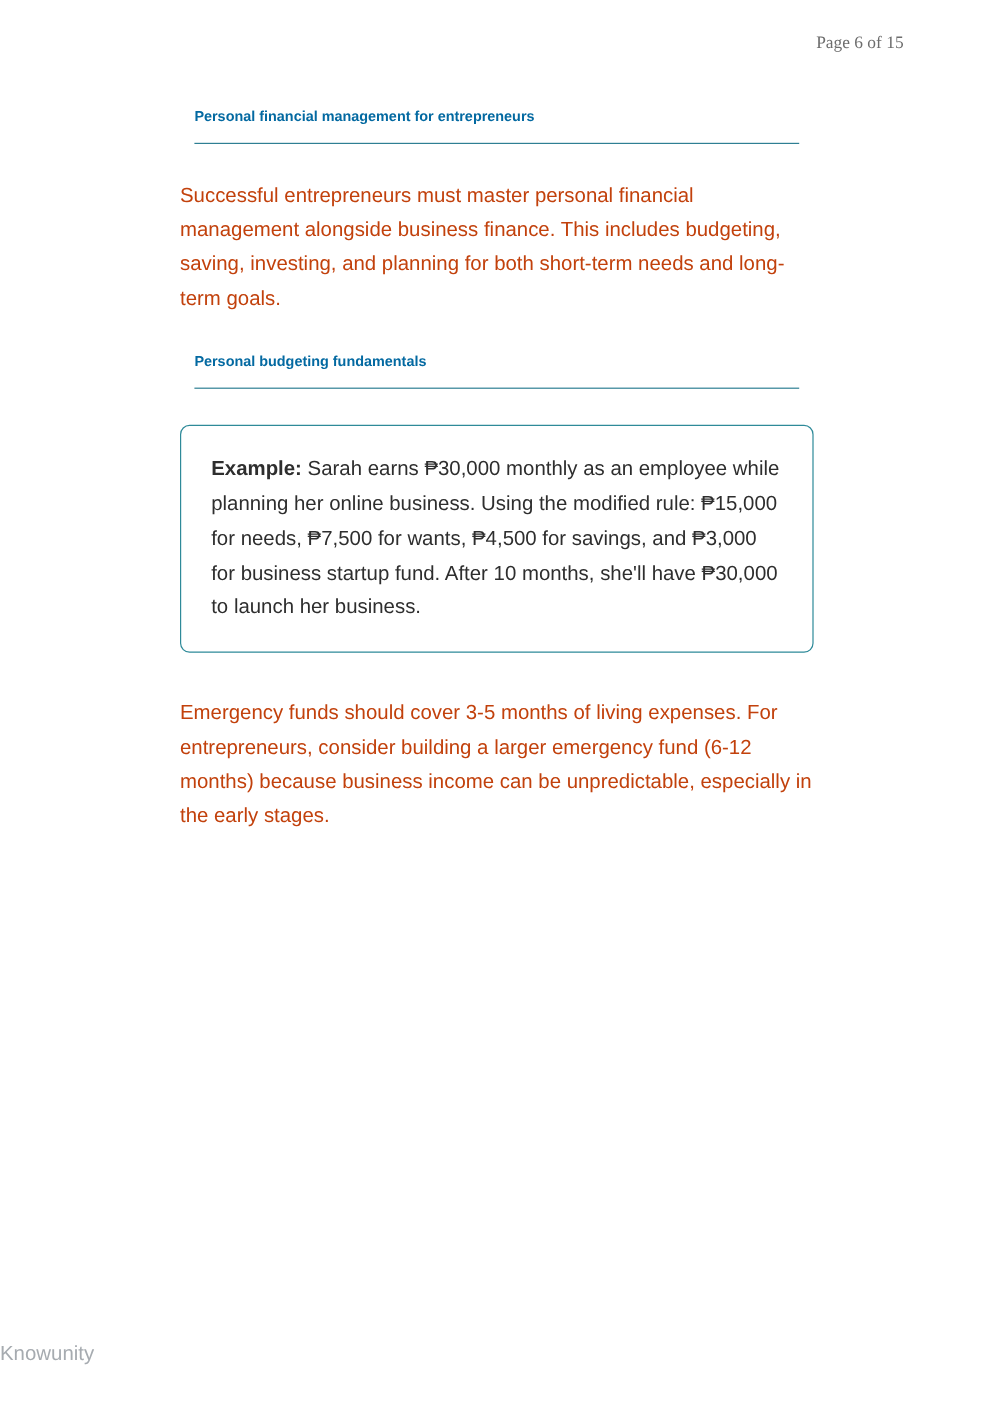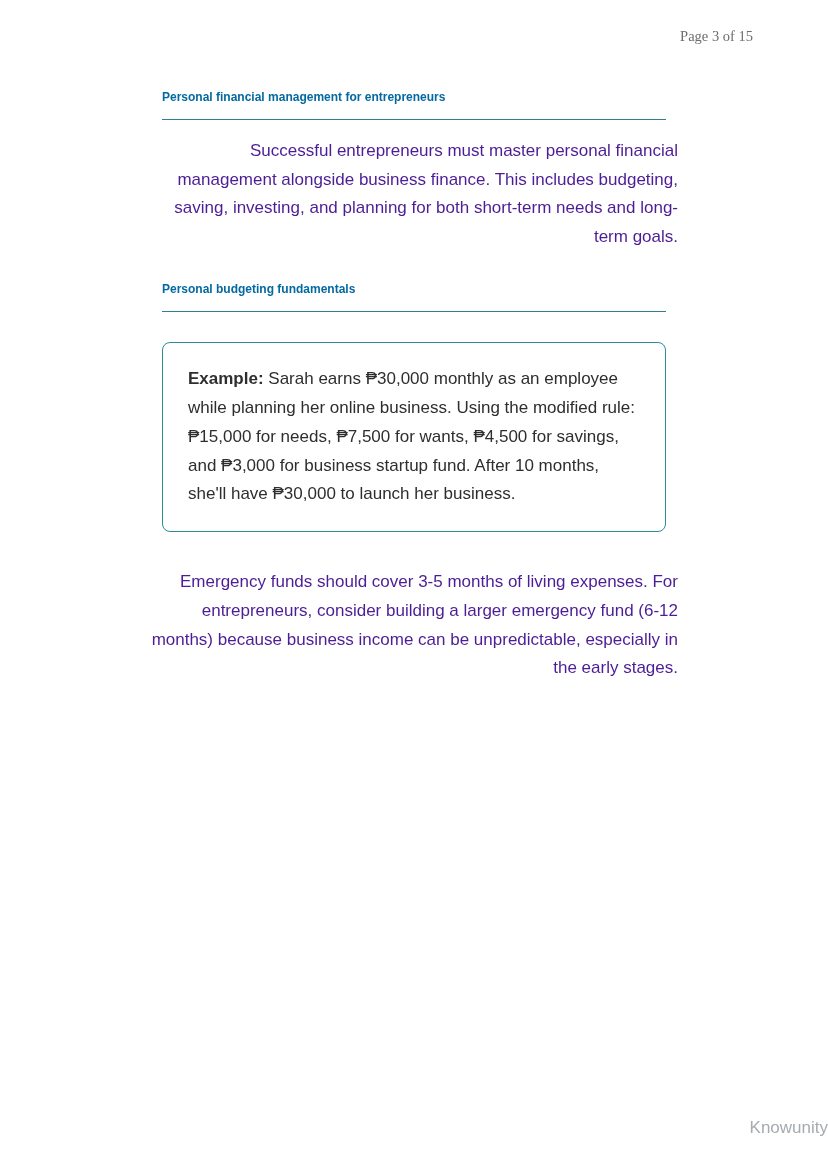--- a/index.html
+++ b/index.html
@@ -30,50 +30,49 @@
     font-size: 12px;
     font-weight: 700;
     color: #0369a1;
     margin: 12px;
     padding-bottom: 15px;
     border-bottom: 1px solid #2e7f93;
   }
   .section p {
     font-size: 17px;
     line-height: 1.69;
-    margin: 17px 0 30px;
-    color: #4c1d95;
-    text-align: right;
+    margin: 29px 0 30px;
+    color: #c2410c;
   }
   .example-box {
     border: 1.5px solid #2e8a99;
     border-radius: 8px;
     padding: 22px 25px;
-    margin: 30px 12px 36px;
+    margin: 30px 0 36px;
   }
   .example-text-wrap {
     font-size: 17px;
     line-height: 1.7;
     color: #2e2e2e;
   }
   .example-label { font-weight: 700; }
   .footer {
     position: absolute;
     left: 0;
     right: 0;
     top: 1118px;
-    text-align: right;
+    text-align: left;
     font-size: 17px;
     color: #a6abb0;
   }
 </style>
 </head>
 <body>
 
-<div class="page-indicator">Page 3 of 15</div>
+<div class="page-indicator">Page 6 of 15</div>
 
 <div class="content">
 
   <div class="section">
     <h2 class="section-heading">Personal financial management for entrepreneurs</h2>
     <p>Successful entrepreneurs must master personal financial management alongside business finance. This includes budgeting, saving, investing, and planning for both short-term needs and long-term goals.</p>
   </div>
 
   <div class="section">
     <h2 class="section-heading">Personal budgeting fundamentals</h2>

